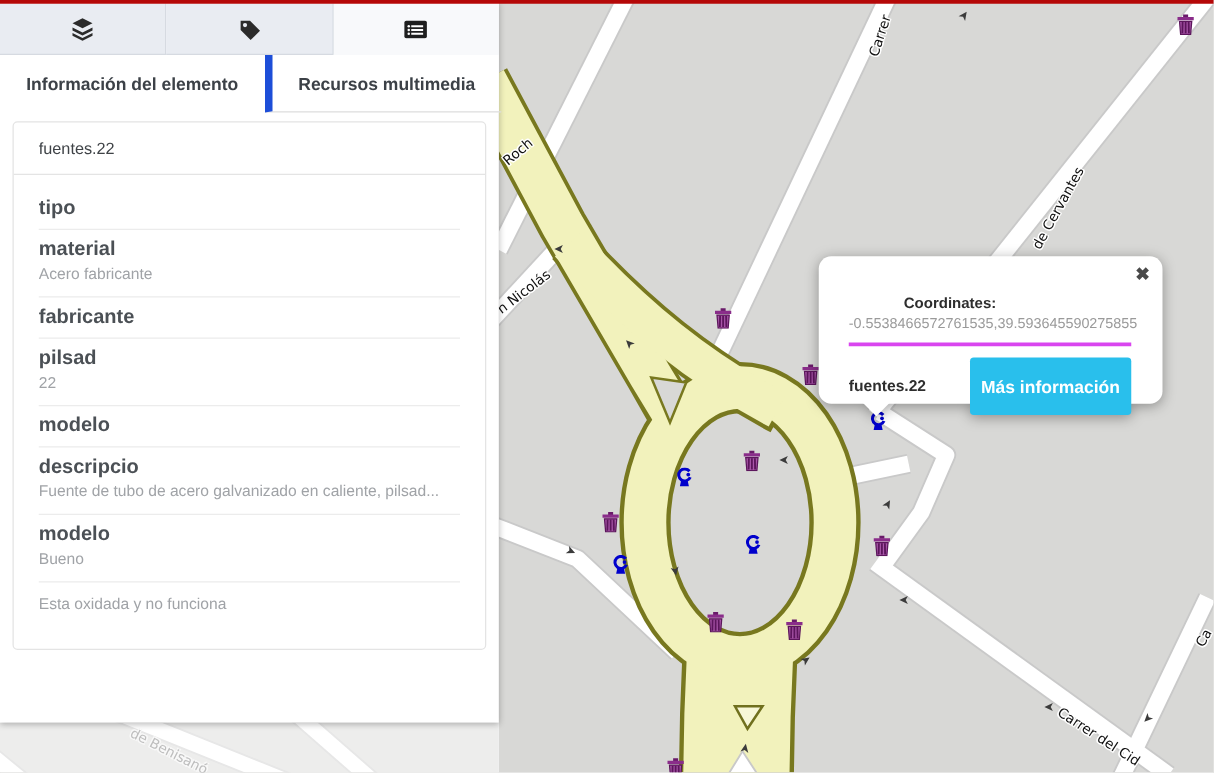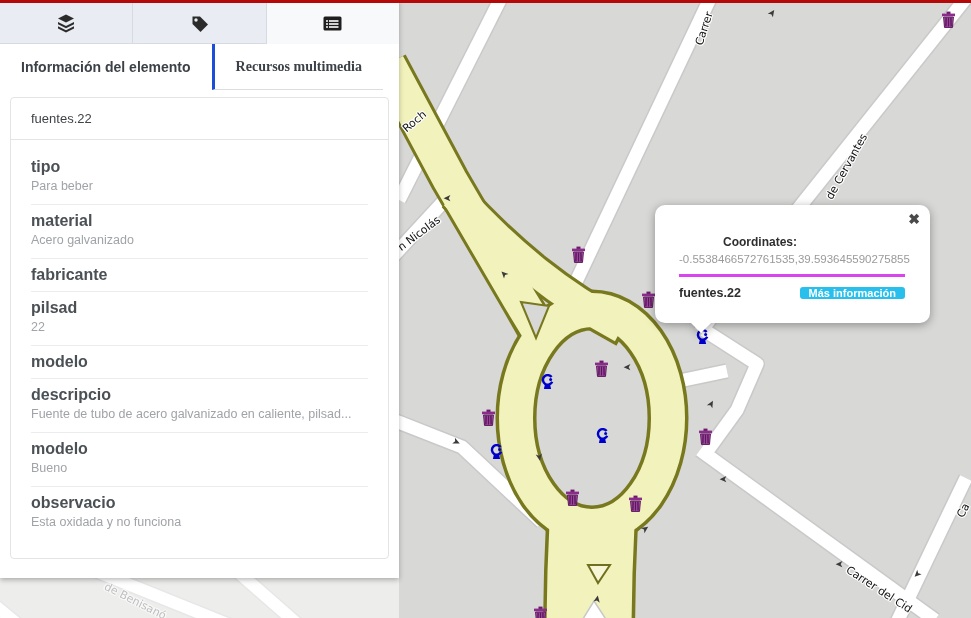--- a/index.html
+++ b/index.html
@@ -25,38 +25,38 @@
   #popup{position:relative;width:275px;height:118px;background:#fff;border-radius:10px;}
   #popup::after{content:"";position:absolute;left:35px;bottom:-10px;width:0;height:0;
     border:11px solid transparent;border-top:11px solid #fff;border-bottom:none;}
   #popup-close{position:absolute;right:10px;top:5px;font-size:14px;font-weight:bold;color:#4a4a4a;
     cursor:pointer;line-height:18px;}
   .popup-inner{padding:30px 25px 0 24px;}
   .coord-label{font-size:12px;font-weight:bold;color:#2e2e2e;margin-left:44px;}
   .coord-value{font-size:11.5px;color:#9a9a9a;margin-top:4px;padding-bottom:9px;border-bottom:3px solid #d946ef;}
   .feature-row{display:flex;align-items:center;justify-content:space-between;margin-top:9px;}
   .feature-name{font-size:12.5px;font-weight:bold;color:#2e2e2e;}
-  .more-info-btn{border:none;color:#fff;font-size:11px;font-weight:bold;
-    font-family:"Liberation Sans",sans-serif;padding:0 9px;border-radius:3px;cursor:pointer;}
+  .more-info-btn{border:none;color:#fff;font-size:14px;font-weight:bold;
+    font-family:"Liberation Sans",sans-serif;padding:15px 9px;border-radius:3px;cursor:pointer;}
 
   
   #panel{position:absolute;left:0;top:0;width:399px;height:578px;background:#fff;z-index:30;
     box-shadow:0 2px 5px rgba(0,0,0,.28);}
   
   #icon-toolbar{position:absolute;left:0;top:3px;width:399px;height:41px;display:flex;}
   .icon-tab{flex:1;display:flex;align-items:center;justify-content:center;background:#e9ecf2;
     border-right:1px solid #d6dae1;border-bottom:1px solid #d6dae1;cursor:pointer;}
   .icon-tab:last-child{border-right:none;}
   .icon-tab.active{background:#f8f9fb;border-bottom-color:#f8f9fb;}
   .icon-tab svg{display:block;}
   
   #text-tabs{position:absolute;left:0;top:44px;width:399px;height:46px;display:flex;background:#fff;}
   .text-tab{display:flex;align-items:center;padding:16px 21px;font-size:14px;font-weight:bold;color:#3c4147;
     cursor:pointer;white-space:nowrap;}
-  .text-tab.inactive{border-left:3px solid #1d4ed8;border-bottom:1px solid #ddd;font-family:Liberation Serif, serif;}
+  .text-tab.inactive{border-left:6px solid #1d4ed8;border-bottom:1px solid #ddd;}
   
   #card{position:absolute;left:10px;top:97px;width:377px;border:1px solid #e4e4e4;border-radius:4px;background:#fff;}
   #card-header{padding:13px 20px;font-size:13px;color:#3f4347;border-bottom:1px solid #e4e4e4;cursor:pointer;}
   #card-body{padding:11px 0 18px 0;}
   .f-row{margin:0 20px;padding:7px 0;}
   .f-row + .f-row{border-top:1px solid #ececec;}
   .f-label{font-size:16px;font-weight:bold;color:#4b5055;line-height:18px;}
   .f-value{font-size:12.5px;color:#a0a3a7;line-height:21px;white-space:nowrap;overflow:hidden;}
 
   
@@ -311,25 +311,24 @@
     <div id="text-tabs">
       <div class="text-tab active">Información del elemento</div>
       <div class="text-tab inactive">Recursos multimedia</div>
     </div>
 
     <div id="card">
       <div id="card-header">fuentes.22</div>
       <div id="card-body">
         <div class="f-row">
           <div class="f-label">tipo</div>
-          <div class="f-value">Para beber</div>
         </div>
         <div class="f-row">
           <div class="f-label">material</div>
-          <div class="f-value">Acero galvanizado</div>
+          <div class="f-value">Acero fabricante</div>
         </div>
         <div class="f-row">
           <div class="f-label">fabricante</div>
 
         </div>
         <div class="f-row">
           <div class="f-label">pilsad</div>
           <div class="f-value">22</div>
         </div>
         <div class="f-row">
@@ -338,21 +337,20 @@
         </div>
         <div class="f-row">
           <div class="f-label">descripcio</div>
           <div class="f-value">Fuente de tubo de acero galvanizado en caliente, pilsad...</div>
         </div>
         <div class="f-row">
           <div class="f-label">modelo</div>
           <div class="f-value">Bueno</div>
         </div>
         <div class="f-row">
-          <div class="f-label">observacio</div>
           <div class="f-value">Esta oxidada y no funciona</div>
         </div>
       </div>
     </div>
   </div>
 
   <div id="map-underlay">
     <svg width="399" height="40" viewBox="0 0 399 40">
       <rect x="0" y="0" width="399" height="40" fill="#d8d8d6"></rect>
       <g stroke="#c9c9c9" fill="none" stroke-width="15">

